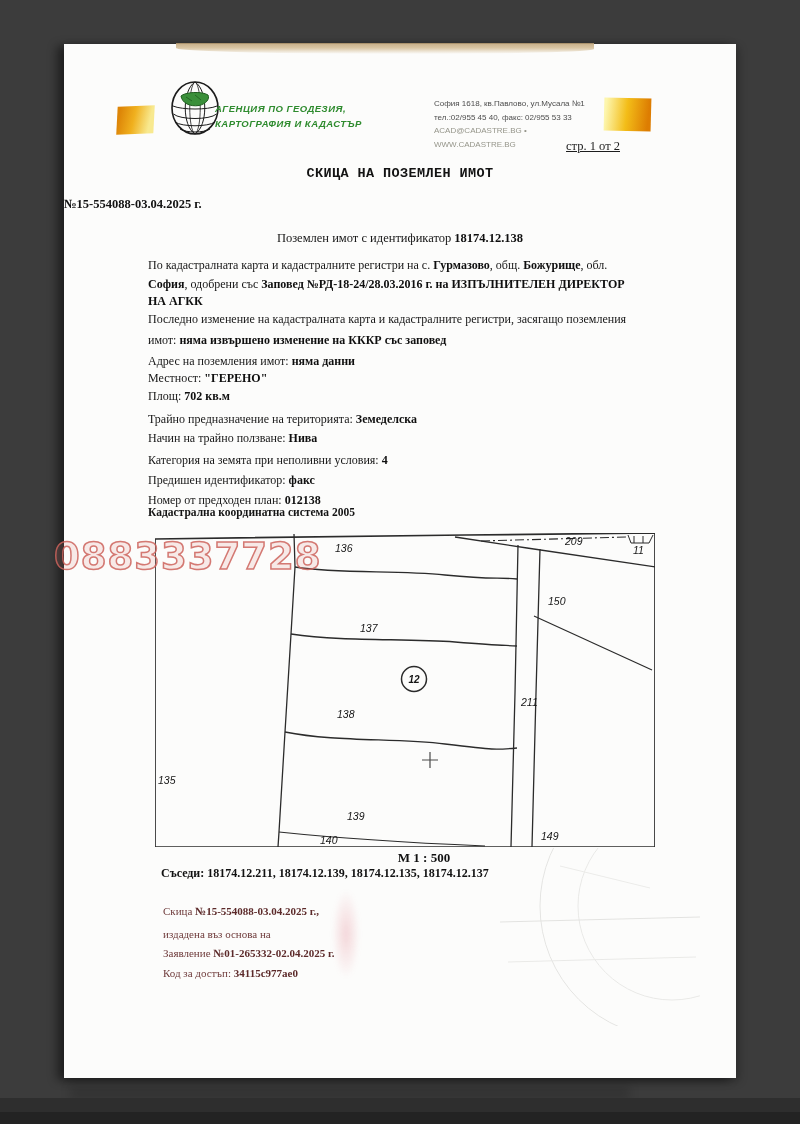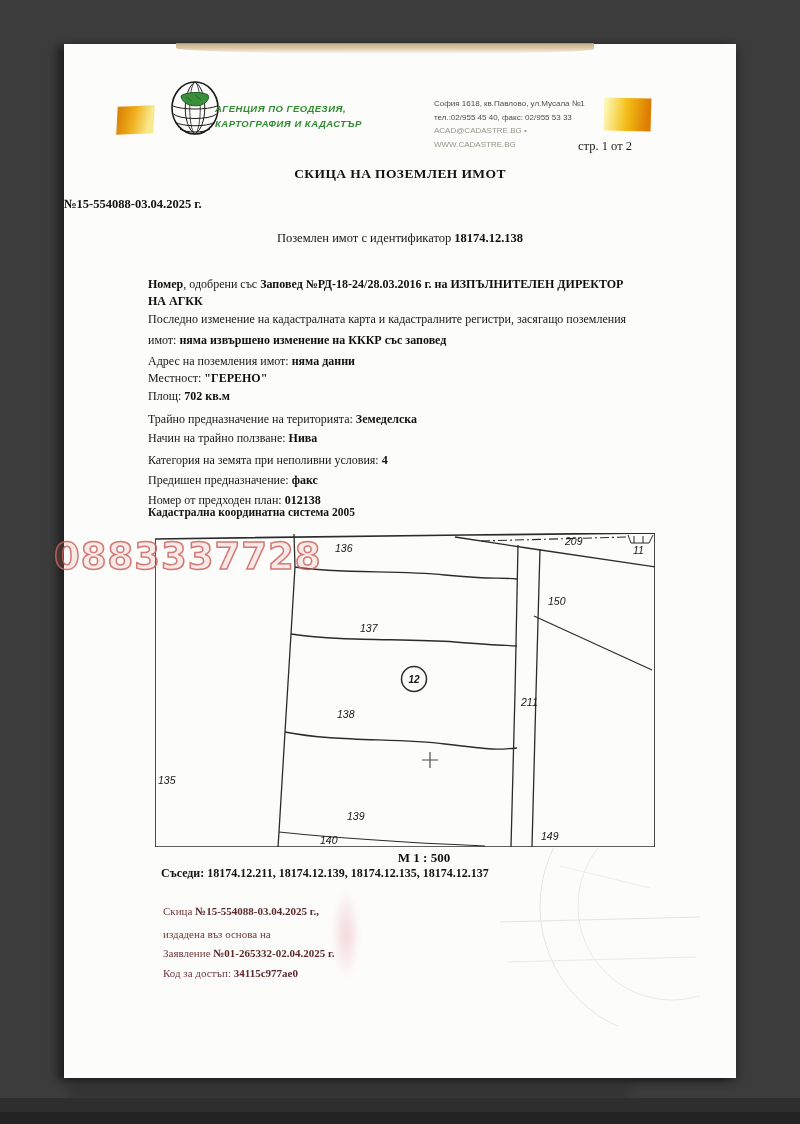--- a/index.html
+++ b/index.html
@@ -19,23 +19,23 @@
     transform:skewX(-5deg) rotate(-2deg);}
   .bar-right{position:absolute;left:540px;top:54px;width:47px;height:33px;
     background:linear-gradient(95deg,#fdf6ae 5%,#f3bd18 48%,#dd7d02 92%);
     transform:rotate(1.5deg);}
   .logo{position:absolute;left:104px;top:32px;width:54px;height:62px;}
   .agency{position:absolute;left:151px;top:57px;font-family:"Liberation Sans",sans-serif;
     font-weight:bold;font-style:italic;font-size:9.5px;line-height:15px;color:#2e8b2e;letter-spacing:.5px;}
   .address{position:absolute;left:370px;top:53px;width:170px;text-align:left;
     font-family:"Liberation Sans",sans-serif;font-size:8px;line-height:13.5px;color:#4d4d4d;}
   .address .dim{color:#95958a;}
-  .pagenum{position:absolute;left:472px;top:95px;width:96px;text-align:right;font-size:12.5px;color:#1d1d1d;}
+  .pagenum{position:absolute;left:460px;top:95px;width:96px;text-align:right;font-size:12.5px;color:#1d1d1d;text-decoration:underline;}
   .title{position:absolute;left:0;top:122px;width:672px;text-align:center;
-    font-weight:bold;font-size:13.5px;letter-spacing:.4px;color:#131313;}
+    font-weight:bold;font-size:13.5px;letter-spacing:.4px;color:#131313;font-family:Liberation Mono, monospace;}
   .docnum{position:absolute;left:0;top:153px;width:752px;font-weight:bold;font-size:12.5px;color:#131313;}
   .subtitle{position:absolute;left:0;top:187px;width:672px;text-align:center;font-size:12.5px;color:#161616;}
   .bl{position:absolute;left:84px;width:540px;font-size:12px;color:#161616;white-space:nowrap;}
   .bl b, .subtitle b{font-weight:bold;color:#0f0f0f;}
   .coordsys{position:absolute;left:84px;top:462px;font-weight:bold;font-size:11.5px;color:#141414;}
   .map{position:absolute;left:91px;top:489px;width:402px;height:314px;text-decoration:underline;}
   .map text{font-family:"Liberation Sans",sans-serif;font-style:italic;font-weight:500;font-size:10.5px;fill:#151515;}
   .map .circnum{font-weight:bold;font-size:10px;text-anchor:middle;}
   .scale{position:absolute;left:100px;top:806px;width:520px;text-align:center;font-weight:bold;font-size:13px;color:#111;}
   .neighbors{position:absolute;left:97px;top:822px;font-weight:bold;font-size:12px;color:#111;white-space:nowrap;}
@@ -85,31 +85,32 @@
     <div>тел.:02/955 45 40, факс: 02/955 53 33</div>
     <div class="dim">ACAD@CADASTRE.BG • WWW.CADASTRE.BG</div>
   </div>
   <div class="bar-right"></div>
   <div class="pagenum">стр. 1 от 2</div>
 
   <div class="title">СКИЦА НА ПОЗЕМЛЕН ИМОТ</div>
   <div class="docnum">№15-554088-03.04.2025 г.</div>
   <div class="subtitle"><span>Поземлен имот с идентификатор </span><b>18174.12.138</b></div>
 
-  <div class="bl" style="top:233px"><b>Номер</b><span>, одобрени със </span><b>Заповед №РД-18-24/28.03.2016 г. на ИЗПЪЛНИТЕЛЕН ДИРЕКТОР</b></div>
+  <div class="bl" style="top:214px"><span>По кадастралната карта и кадастралните регистри на с. </span><b>Гурмазово</b><span>, общ. </span><b>Божурище</b><span>, обл.</span></div>
+  <div class="bl" style="top:233px"><b>София</b><span>, одобрени със </span><b>Заповед №РД-18-24/28.03.2016 г. на ИЗПЪЛНИТЕЛЕН ДИРЕКТОР</b></div>
   <div class="bl" style="top:250px"><b>НА АГКК</b></div>
   <div class="bl" style="top:289px"><span>имот: </span><b>няма извършено изменение на КККР със заповед</b></div>
   <div class="bl" style="top:268px"><span>Последно изменение на кадастралната карта и кадастралните регистри, засягащо поземления</span></div>
   <div class="bl" style="top:310px"><span>Адрес на поземления имот: </span><b>няма данни</b></div>
   <div class="bl" style="top:327px"><span>Местност: </span><b>"ГЕРЕНО"</b></div>
   <div class="bl" style="top:345px"><span>Площ: </span><b>702 кв.м</b></div>
   <div class="bl" style="top:368px"><span>Трайно предназначение на територията: </span><b>Земеделска</b></div>
   <div class="bl" style="top:387px"><span>Начин на трайно ползване: </span><b>Нива</b></div>
   <div class="bl" style="top:409px"><span>Категория на земята при неполивни условия: </span><b>4</b></div>
-  <div class="bl" style="top:429px"><span>Предишен предназначение: </span><b>факс</b></div>
+  <div class="bl" style="top:429px"><span>Предишен идентификатор: </span><b>факс</b></div>
   <div class="bl" style="top:449px"><span>Номер от предходен план: </span><b>012138</b></div>
 
   <div class="coordsys">Кадастрална координатна система 2005</div>
 
   <div class="map">
     <svg width="500" height="314" viewBox="0 0 500 314">
       <g fill="none" stroke="#2b2b2b">
         <path d="M0,6 L310,2 L500,0 L500,314 L0,314 Z" stroke-width="1.7"></path>
         <path d="M300,4 L372,15 L501,34" stroke-width="1.3"></path>
         <path d="M326,8 L472,4" stroke-width="1.1" stroke-dasharray="9 3 2 3"></path>

